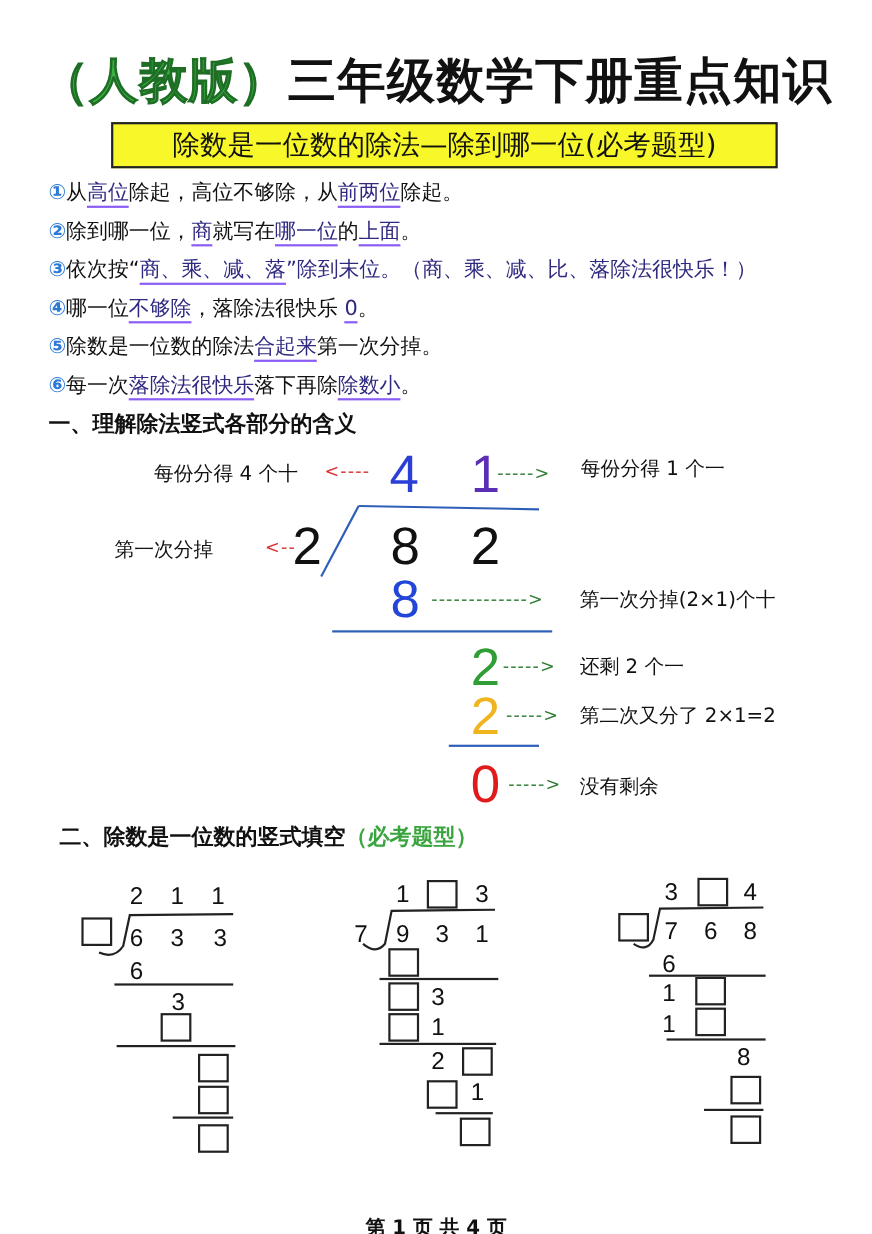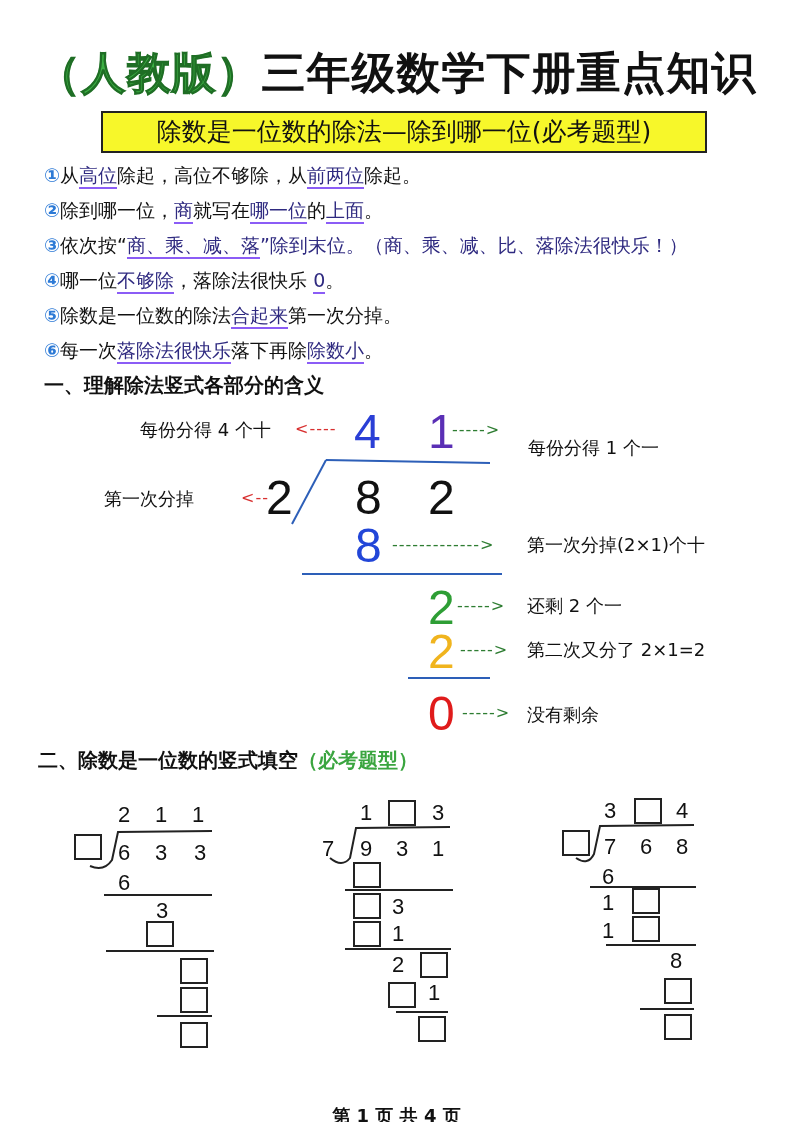--- a/index.html
+++ b/index.html
@@ -60,21 +60,21 @@
   <span class="num">⑥</span><span>每一次</span><span class="hl">落除法很快乐</span><span>落下再除</span><span class="hl">除数小</span><span>。</span>
 </div>
 
 <div class="abs section" style="top:372px;">一、理解除法竖式各部分的含义</div>
 
 <div class="abs lbl" style="left:140px; top:418px;">每份分得 4 个十</div>
 <div class="abs arrow" style="left:295px; top:419px; color:#d83030;">&lt;----</div>
 <div class="abs big" style="left:354px; top:408px; color:#2a3fd6;">4</div>
 <div class="abs big" style="left:428px; top:408px; color:#5a2fb5;">1</div>
 <div class="abs arrow" style="left:452px; top:420px; color:#2e7d32;">-----&gt;</div>
-<div class="abs lbl" style="left:528px; top:436px;">每份分得 1 个一</div>
+<div class="abs lbl" style="left:528px; top:414px;">每份分得 1 个一</div>
 
 <svg class="abs" style="left:290px; top:456px;" width="210" height="70">
   <line x1="36" y1="4" x2="2" y2="68" stroke="#2d5fb8" stroke-width="2"></line>
   <line x1="36" y1="4" x2="200" y2="7" stroke="#2d5fb8" stroke-width="2"></line>
 </svg>
 
 <div class="abs lbl" style="left:104px; top:487px;">第一次分掉</div>
 <div class="abs arrow" style="left:241px; top:488px; color:#d83030;">&lt;--</div>
 <div class="abs big" style="left:266px; top:474px;">2</div>
 <div class="abs big" style="left:355px; top:474px;">8</div>
@@ -93,21 +93,21 @@
 <div class="abs big" style="left:428px; top:628px; color:#f0b41e;">2</div>
 <div class="abs arrow" style="left:460px; top:640px; color:#2e7d32;">-----&gt;</div>
 <div class="abs lbl" style="left:527px; top:638px;">第二次又分了 2×1=2</div>
 
 <div class="abs line" style="left:408px; top:677px; width:82px;"></div>
 
 <div class="abs big" style="left:428px; top:690px; color:#e01b1b;">0</div>
 <div class="abs arrow" style="left:462px; top:703px; color:#2e7d32;">-----&gt;</div>
 <div class="abs lbl" style="left:527px; top:703px;">没有剩余</div>
 
-<div class="abs section" style="top:747px; left:38px;">
+<div class="abs section" style="top:747px; left:54px;">
   <span>二、除数是一位数的竖式填空</span><span class="green">（必考题型）</span>
 </div>
 
 <div class="abs" style="left:60px; top:790px; width:170px; height:270px;">
   <div class="abs mini" style="left:58px; top:12px;">2</div>
   <div class="abs mini" style="left:95px; top:12px;">1</div>
   <div class="abs mini" style="left:132px; top:12px;">1</div>
   <div class="abs box" style="left:14px; top:44px;"></div>
   <svg class="abs" style="left:28px; top:38px;" width="130" height="44">
     <path d="M2 38 Q16 44 24 32 L30 4 L124 3" stroke="#222" stroke-width="2" fill="none"></path>

